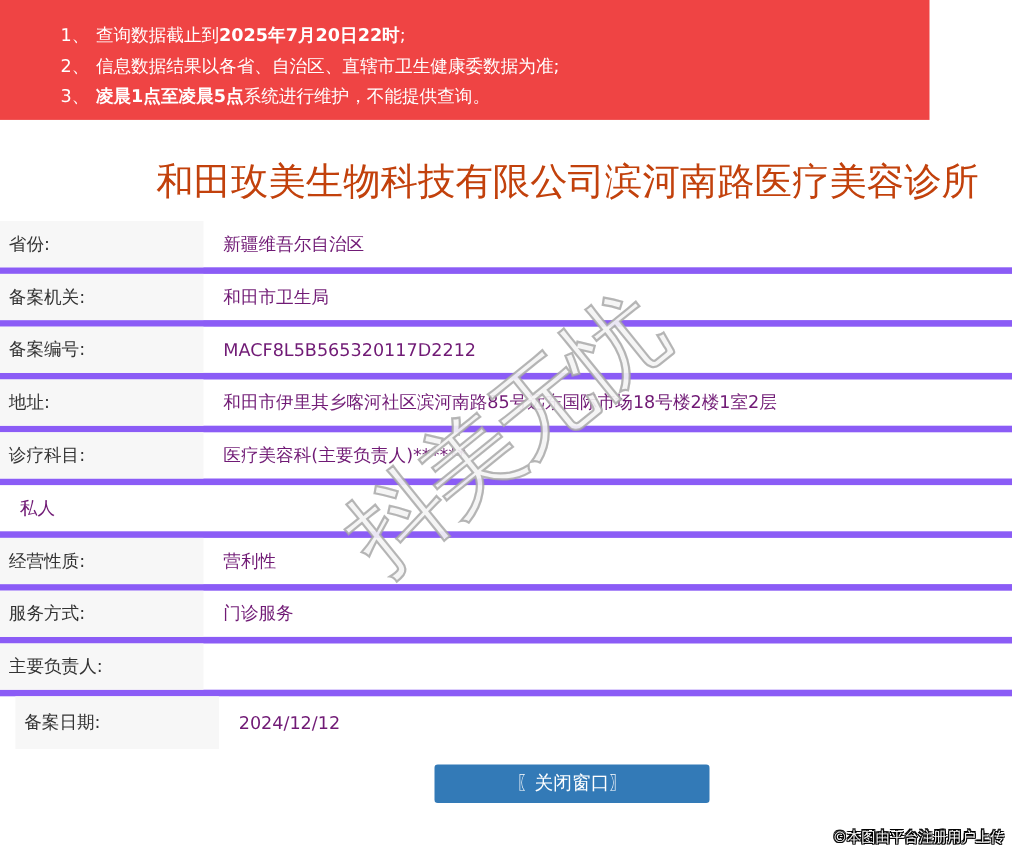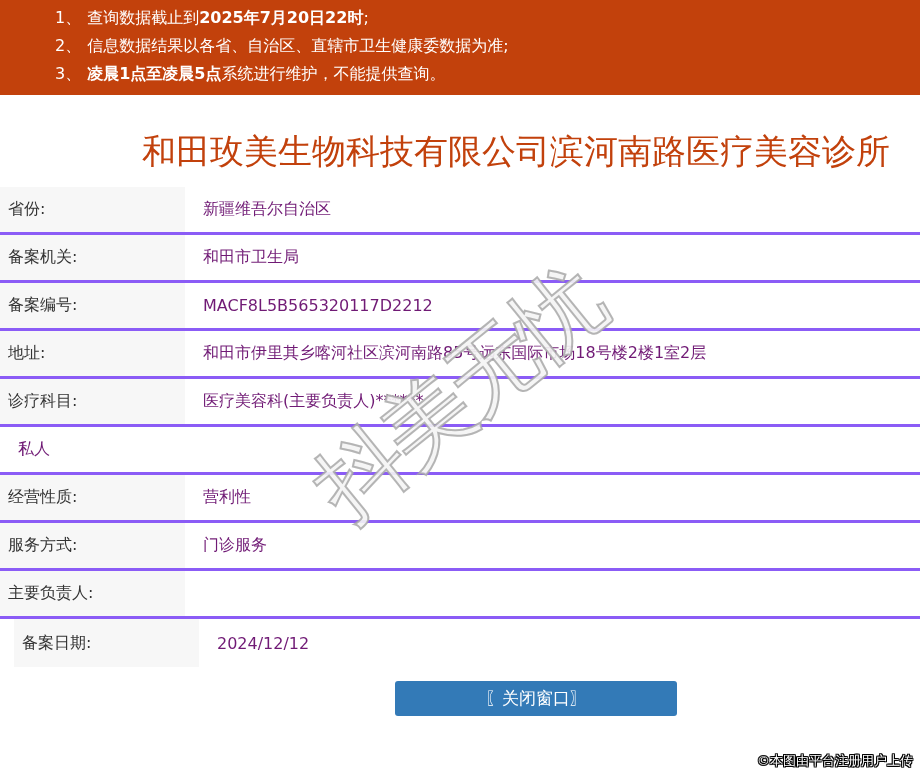--- a/index.html
+++ b/index.html
@@ -5,24 +5,24 @@
   * { box-sizing: border-box; margin: 0; padding: 0; }
   html, body {
     width: 920px; height: 774px;
     background: #ffffff;
     font-family: "DejaVu Sans", "Liberation Sans", sans-serif;
     position: relative;
     overflow: hidden;
   }
   
   .notice-banner {
-    background: #c2410c;
+    background: #ef4444;
     color: #ffffff;
-    padding: 4px 10px 7px 55px;
-    width: 920px;
+    padding: 18px 10px 7px 55px;
+    width: 845px;
   }
   .notice-line {
     font-size: 16px;
     line-height: 28px;
     white-space: nowrap;
   }
   .notice-line .seg-bold { font-weight: bold; }
   .notice-line .num { margin-right: 6px; }
 
   
@@ -38,21 +38,21 @@
   }
 
   
   .info-table {
     margin-top: 14px;
     width: 920px;
   }
   .info-row {
     display: flex;
     height: 48px;
-    border-bottom: 3px solid #8b5cf6;
+    border-bottom: 6px solid #8b5cf6;
   }
   .info-row:last-child { border-bottom: none; padding-left: 14px; }
   .info-label {
     width: 185px;
     min-width: 185px;
     background: #f7f7f7;
     display: flex;
     align-items: center;
     padding-left: 8px;
     font-size: 16px;
@@ -66,21 +66,21 @@
     font-size: 16px;
     color: #701a75;
     white-space: nowrap;
   }
 
   
   .button-bar { margin-top: 14px; }
   .close-button {
     display: block;
     margin-left: 395px;
-    width: 282px;
+    width: 250px;
     height: 35px;
     background: #337ab7;
     color: #ffffff;
     font-size: 17px;
     line-height: 35px;
     border: none;
     border-radius: 3px;
     cursor: pointer;
     font-family: "DejaVu Sans", "Liberation Sans", sans-serif;
   }

